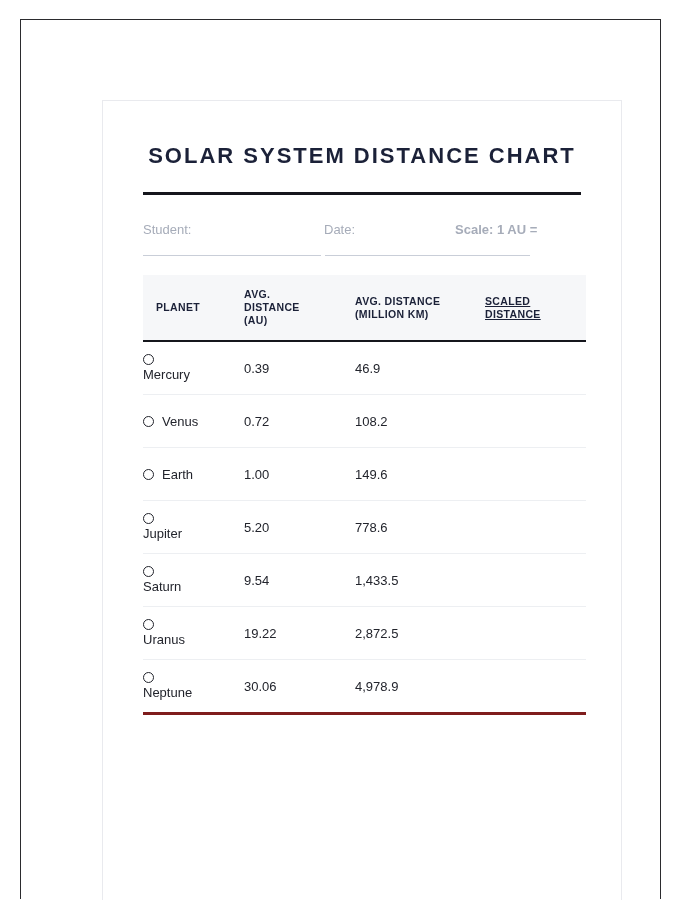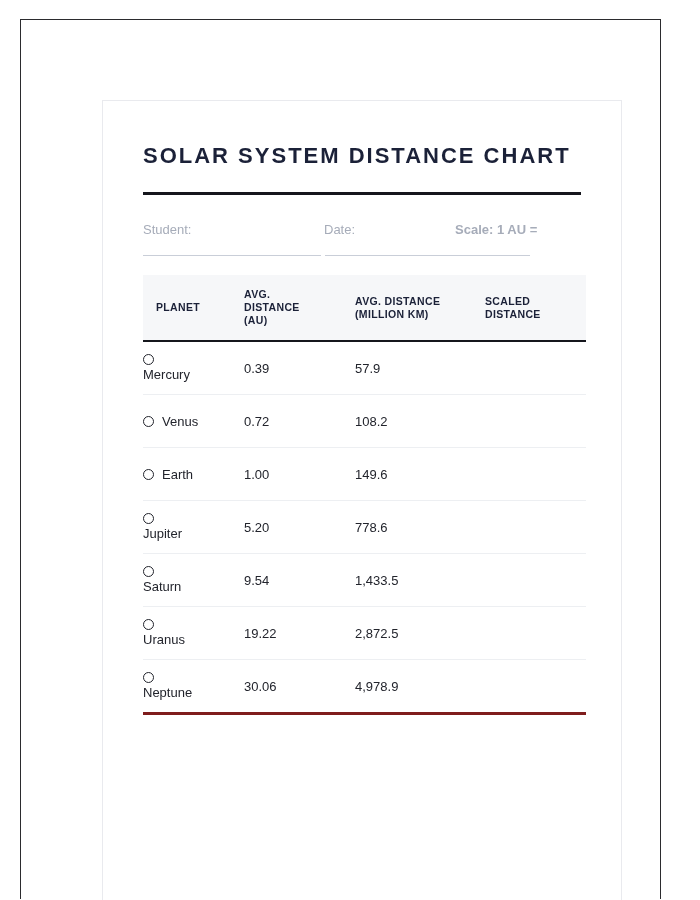--- a/index.html
+++ b/index.html
@@ -42,20 +42,21 @@
   }
 
   .sheet-inner {
     padding: 0 40px;
   }
 
   
   .sheet-title {
     margin: 0;
     padding-top: 40px;
+    text-align: center;
     font-size: 22px;
     font-weight: 700;
     letter-spacing: 2.0px;
     line-height: 1.32;
     color: #1b2138;
     text-transform: uppercase;
   }
 
   .title-rule {
     margin-top: 22px;
@@ -107,21 +108,21 @@
     letter-spacing: 0.35px;
     color: #1b2138;
     line-height: 1.25;
     padding: 13px 0 13px 0;
     border-bottom: 2px solid #15161c;
     text-transform: uppercase;
   }
   .col-planet { width: 88px;  padding-left: 13px !important; }
   .col-au     { width: 111px; }
   .col-km     { width: 130px; }
-  .col-scaled { width: 101px; }
+  .col-scaled { width: 101px; text-decoration: underline; }
 
   .data-table td {
     font-size: 13px;
     color: #22242c;
     padding: 0;
     height: 52px;
     vertical-align: middle;
     border-bottom: 1px solid #edeff2;
     line-height: 1.18;
   }
@@ -189,21 +190,21 @@
             </th>
           </tr>
         </thead>
         <tbody id="table-body">
             <tr>
               <td class="cell-planet wrap">
                 <span class="check-circle"></span>
                 <span class="planet-name">Mercury</span>
               </td>
               <td>0.39</td>
-              <td>57.9</td>
+              <td>46.9</td>
               <td class="cell-scaled"></td>
             </tr>
             <tr>
               <td class="cell-planet"><span class="check-circle"></span><span class="planet-name">Venus</span></td>
               <td>0.72</td>
               <td>108.2</td>
               <td class="cell-scaled"></td>
             </tr>
             <tr>
               <td class="cell-planet"><span class="check-circle"></span><span class="planet-name">Earth</span></td>

